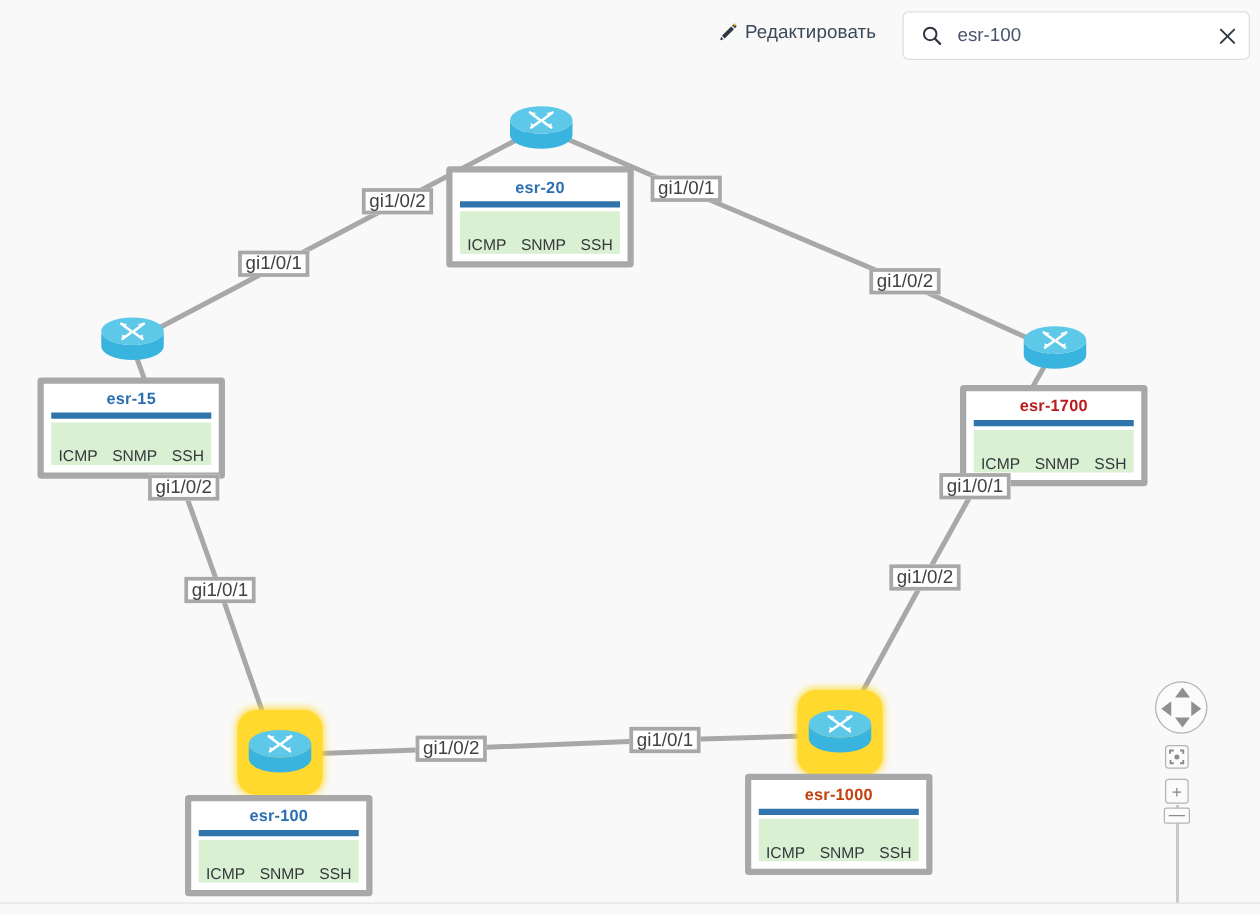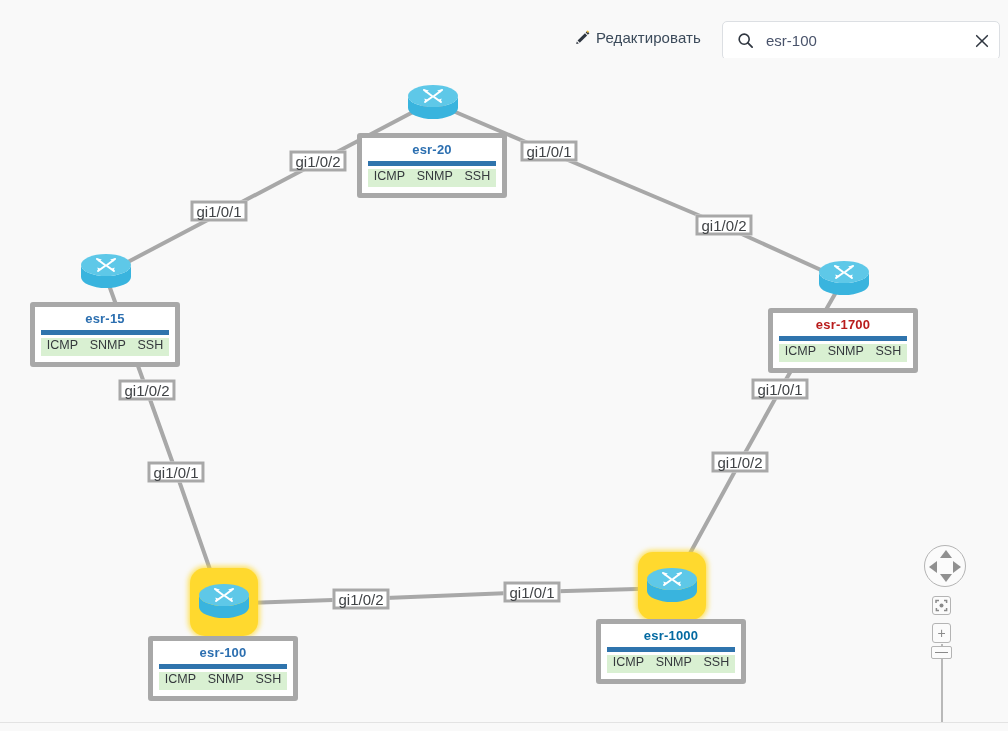--- a/index.html
+++ b/index.html
@@ -7,21 +7,21 @@
     width: 1008px; height: 731px;
     font-family: "Liberation Sans", sans-serif;
     background: #f9f9f9;
     overflow: hidden;
   }
 
   #app { position: relative; width: 1008px; height: 731px; background: #f9f9f9; }
 
   
   #header {
-    position: absolute; left: 0; top: 12px; width: 1008px; height: 71px;
+    position: absolute; left: 0; top: 0; width: 1008px; height: 71px;
     background: #f9f9f9;
     border-bottom: 1px solid #e3e3e3;
   }
   #edit-button {
     position: absolute; left: 574px; top: 17px;
     display: flex; align-items: center; gap: 5px;
     cursor: pointer; user-select: none;
   }
   #edit-button .label {
     font-size: 15px; color: #3b4a5a; letter-spacing: .1px;
@@ -70,21 +70,21 @@
     border-radius: 3px;
     padding: 3px 6px 6px 6px;
   }
   .card-title {
     font-size: 13px; color: #2c6fb0; text-align: center;
     line-height: 18px; font-weight: bold; letter-spacing: .2px;
   }
   .card-bar { height: 5px; background: #2f74ad; margin-top: 2px; }
   .card-svcs {
     background: #d9f0d2; display: flex; justify-content: space-around;
-    align-items: flex-start; height: 18px; margin-top: 3px;
+    align-items: flex-end; height: 34px; margin-top: 3px;
   }
   .card-svcs span { font-size: 12.5px; color: #35393d; }
 
   
   .elabel {
     position: absolute;
     background: #ffffff;
     border: 3px solid #a8a8a8;
     font-size: 15px; color: #404346;
     line-height: 13px; padding: 1px 3px;
@@ -339,21 +339,21 @@
     <g fill="#ffffff">
       <path d="M19.2 9.3 l4.6 1.1 -3.0 2.4 Z"></path>
       <path d="M36.8 9.3 l-4.6 1.1 3.0 2.4 Z"></path>
       <path d="M20.4 22.6 l-1.0 -4.0 3.9 1.4 Z"></path>
       <path d="M35.6 22.6 l1.0 -4.0 -3.9 1.4 Z"></path>
     </g>
   </svg>
             </div>
           </div>
           <div class="card" style="left: 596px; top: 561px; border-color: rgb(168, 168, 168);">
-            <div class="card-title" style="color: #0369a1;">esr-1000</div>
+            <div class="card-title" style="color: #c2410c;">esr-1000</div>
             <div class="card-bar" style="background: rgb(47, 116, 173);"></div>
             <div class="card-svcs" style="background: rgb(217, 240, 210);">
               <span>ICMP</span>
               <span>SNMP</span>
               <span>SSH</span>
             </div>
           </div>
         </div>
       </div>
     <div id="labels-layer">

